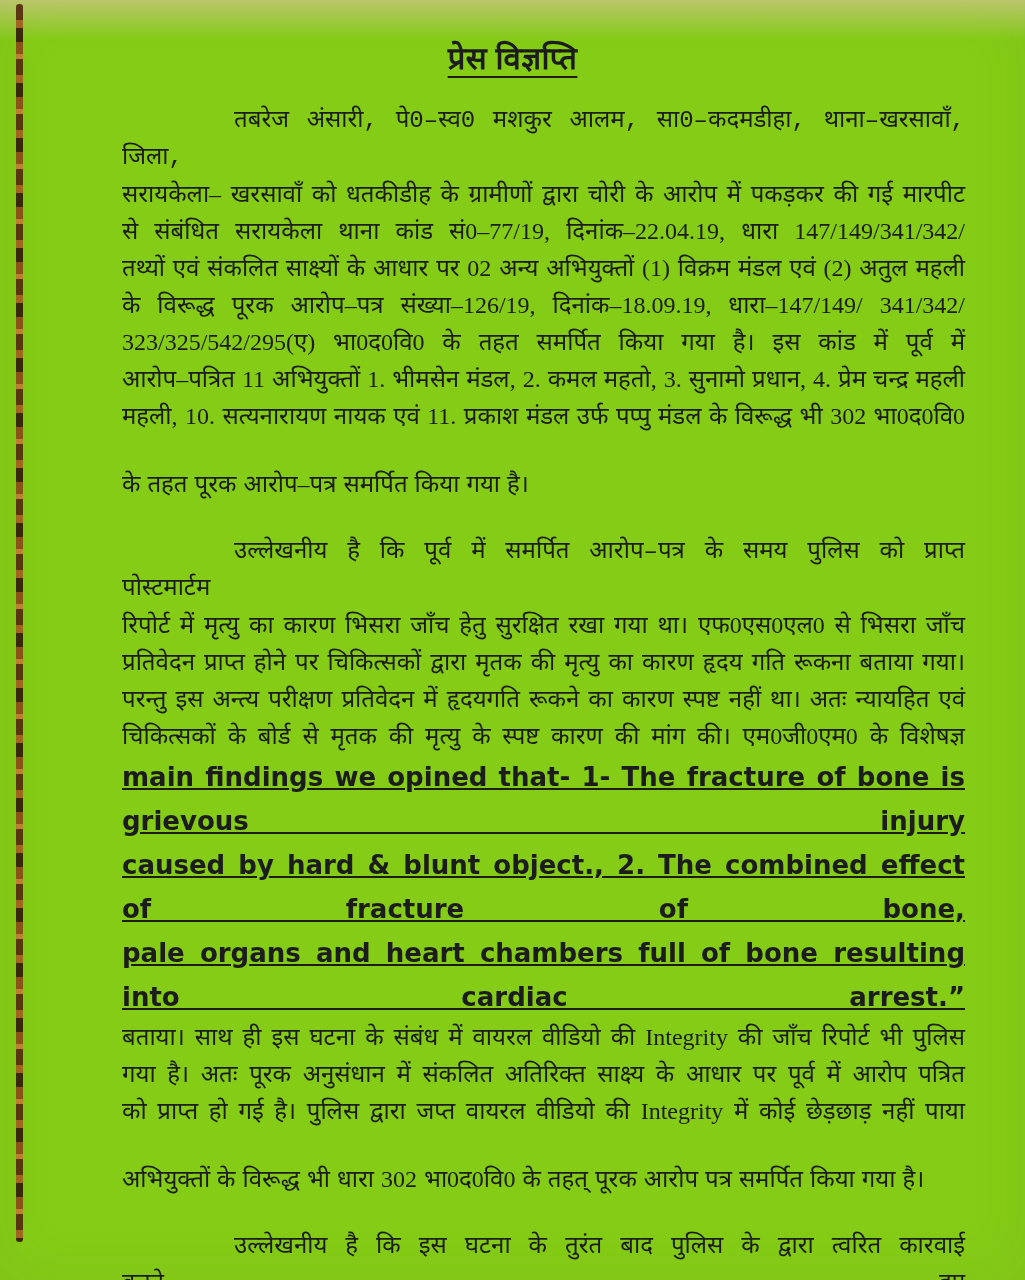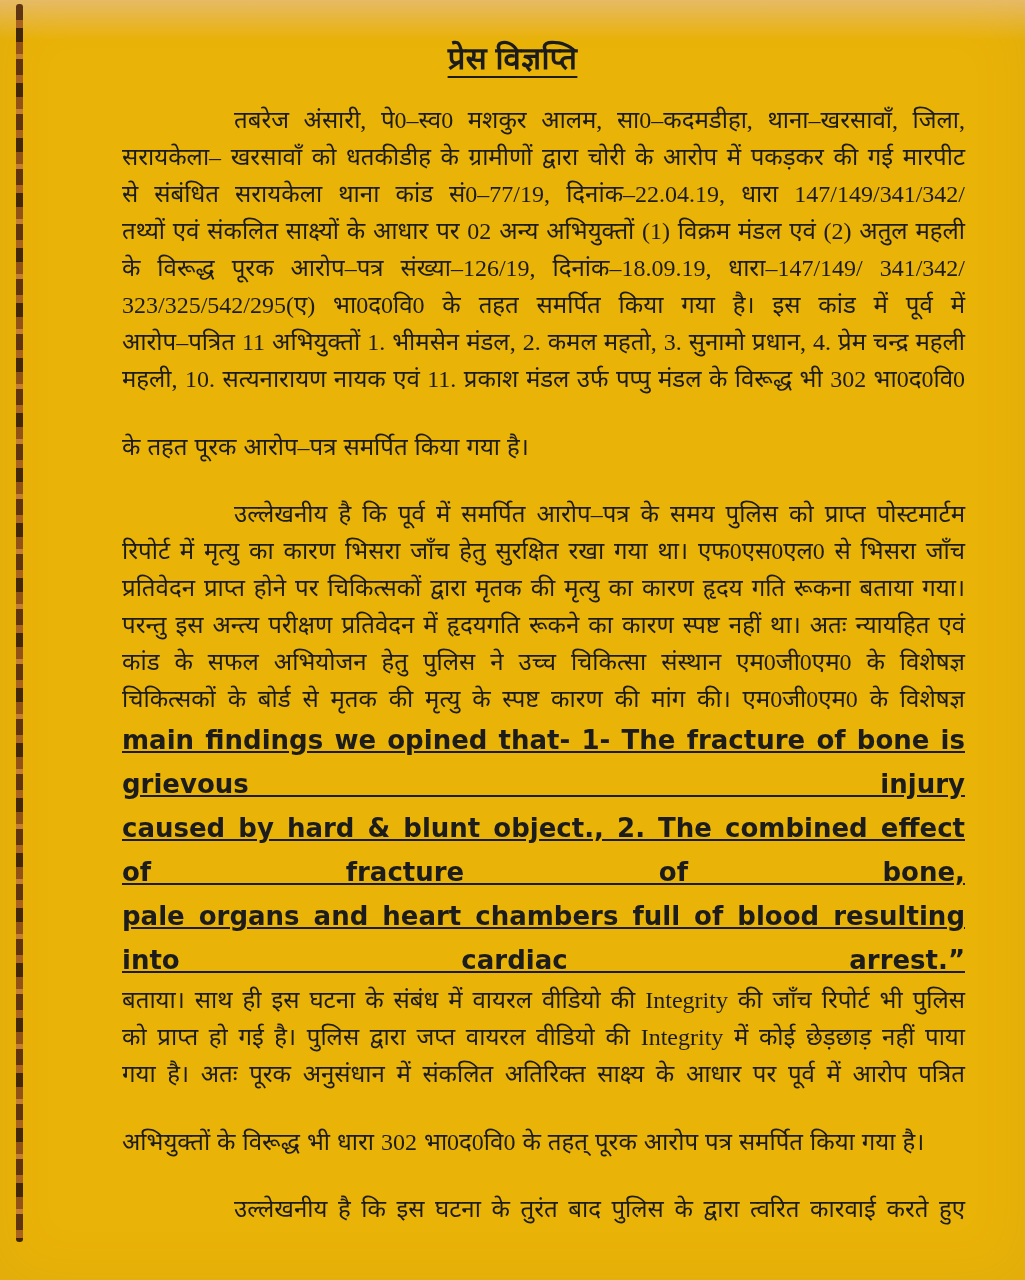--- a/index.html
+++ b/index.html
@@ -5,21 +5,21 @@
   html, body { margin: 0; padding: 0; }
   body {
     background: #e9e6e1;
     font-family: "Liberation Serif", "DejaVu Serif", serif;
   }
   .page {
     position: relative;
     width: 1025px;
     height: 1280px;
     margin: 0 auto;
-    background: #eab308;
+    background: #84cc16;
     color: #1c1c1c;
     overflow: hidden;
     box-shadow: inset 0 0 60px rgba(120,90,60,0.08);
   }
   .top-shade {
     position: absolute;
     top: 0; left: 0; right: 0;
     height: 40px;
     background: linear-gradient(180deg, rgba(233,196,176,0.55), rgba(233,196,176,0));
     pointer-events: none;
@@ -57,21 +57,21 @@
     padding: 0 60px 0 122px;
   }
   .para { margin: 0 0 30px 0; }
   .line {
     font-size: 24px;
     line-height: 37px;
     text-align: justify;
     text-align-last: justify;
     word-spacing: 1px;
   }
-  .line.indent { text-indent: 112px; }
+  .line.indent { text-indent: 112px; font-family: Liberation Mono, monospace; }
   .line.last { text-align-last: left; margin-top: 31px; }
   .line.en, span.en {
     font-family: "DejaVu Sans", "Liberation Sans", sans-serif;
     font-weight: 600;
     font-size: 26px;
   }
   .line.en { line-height: 44px; text-decoration: underline; }
 </style>
 </head>
 <body>
@@ -90,27 +90,26 @@
         <div class="line">323/325/542/295(ए) भा0द0वि0 के तहत समर्पित किया गया है। इस कांड में पूर्व में</div>
         <div class="line">आरोप–पत्रित 11 अभियुक्तों 1. भीमसेन मंडल, 2. कमल महतो, 3. सुनामो प्रधान, 4. प्रेम चन्द्र महली</div>
         <div class="line">महली, 10. सत्यनारायण नायक एवं 11. प्रकाश मंडल उर्फ पप्पु मंडल के विरूद्ध भी 302 भा0द0वि0</div>
         <div class="line last">के तहत पूरक आरोप–पत्र समर्पित किया गया है।</div>
       </div>
       <div class="para">
         <div class="line indent">उल्लेखनीय है कि पूर्व में समर्पित आरोप–पत्र के समय पुलिस को प्राप्त पोस्टमार्टम</div>
         <div class="line">रिपोर्ट में मृत्यु का कारण भिसरा जाँच हेतु सुरक्षित रखा गया था। एफ0एस0एल0 से भिसरा जाँच</div>
         <div class="line">प्रतिवेदन प्राप्त होने पर चिकित्सकों द्वारा मृतक की मृत्यु का कारण हृदय गति रूकना बताया गया।</div>
         <div class="line">परन्तु इस अन्त्य परीक्षण प्रतिवेदन में हृदयगति रूकने का कारण स्पष्ट नहीं था। अतः न्यायहित एवं</div>
-        <div class="line">कांड के सफल अभियोजन हेतु पुलिस ने उच्च चिकित्सा संस्थान एम0जी0एम0 के विशेषज्ञ</div>
         <div class="line">चिकित्सकों के बोर्ड से मृतक की मृत्यु के स्पष्ट कारण की मांग की। एम0जी0एम0 के विशेषज्ञ</div>
         <div class="line en">main findings we opined that- 1- The fracture of bone is grievous injury</div>
         <div class="line en">caused by hard &amp; blunt object., 2. The combined effect of fracture of bone,</div>
-        <div class="line en">pale organs and heart chambers full of blood resulting into cardiac arrest.”</div>
+        <div class="line en">pale organs and heart chambers full of bone resulting into cardiac arrest.”</div>
         <div class="line">बताया। साथ ही इस घटना के संबंध में वायरल वीडियो की Integrity की जाँच रिपोर्ट भी पुलिस</div>
+        <div class="line">गया है। अतः पूरक अनुसंधान में संकलित अतिरिक्त साक्ष्य के आधार पर पूर्व में आरोप पत्रित</div>
         <div class="line">को प्राप्त हो गई है। पुलिस द्वारा जप्त वायरल वीडियो की Integrity में कोई छेड़छाड़ नहीं पाया</div>
-        <div class="line">गया है। अतः पूरक अनुसंधान में संकलित अतिरिक्त साक्ष्य के आधार पर पूर्व में आरोप पत्रित</div>
         <div class="line last">अभियुक्तों के विरूद्ध भी धारा 302 भा0द0वि0 के तहत् पूरक आरोप पत्र समर्पित किया गया है।</div>
       </div>
       <div class="para">
         <div class="line indent">उल्लेखनीय है कि इस घटना के तुरंत बाद पुलिस के द्वारा त्वरित कारवाई करते हुए</div>
       </div>
     </div>
 </div>
 
 </body></html>

